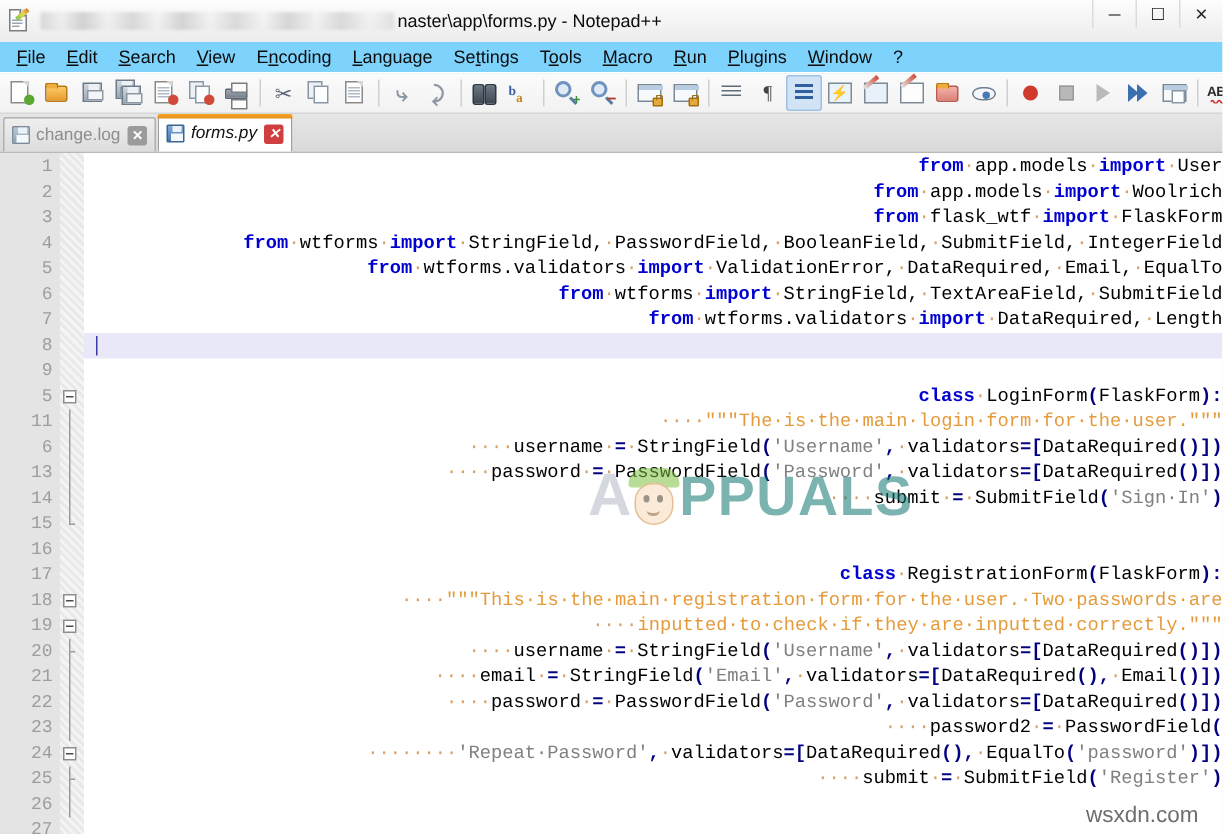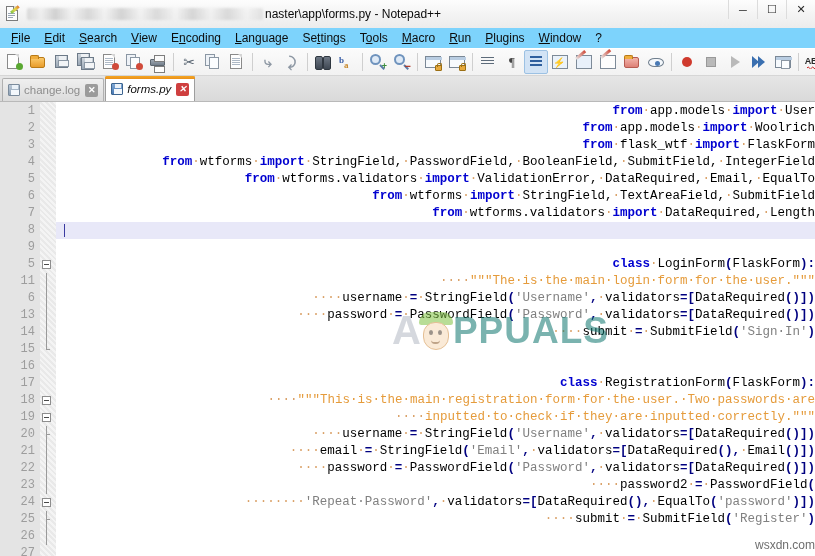--- a/index.html
+++ b/index.html
@@ -377,22 +377,22 @@
     font-size: 37px; font-weight: bold; letter-spacing: 1px;
     color: #0f766e; font-family: "Liberation Sans", sans-serif;
     z-index: 1;
   }
   .wm-a {
     font-size: 40px; font-weight: bold; color:#b4bac4; margin-right:-6px;
   }
 
   
   .credit {
-    position: absolute; right: 0; bottom: 4px;
-    font-size: 12px; color: #6e6e6e;
+    position: absolute; right: 16px; bottom: 4px;
+    font-size: 15px; color: #6e6e6e;
     font-family: "Liberation Sans", sans-serif;
   }
 </style>
 </head>
 <body>
 
 <div id="app">
 
   <div class="titlebar">
     <div class="app-icon">

